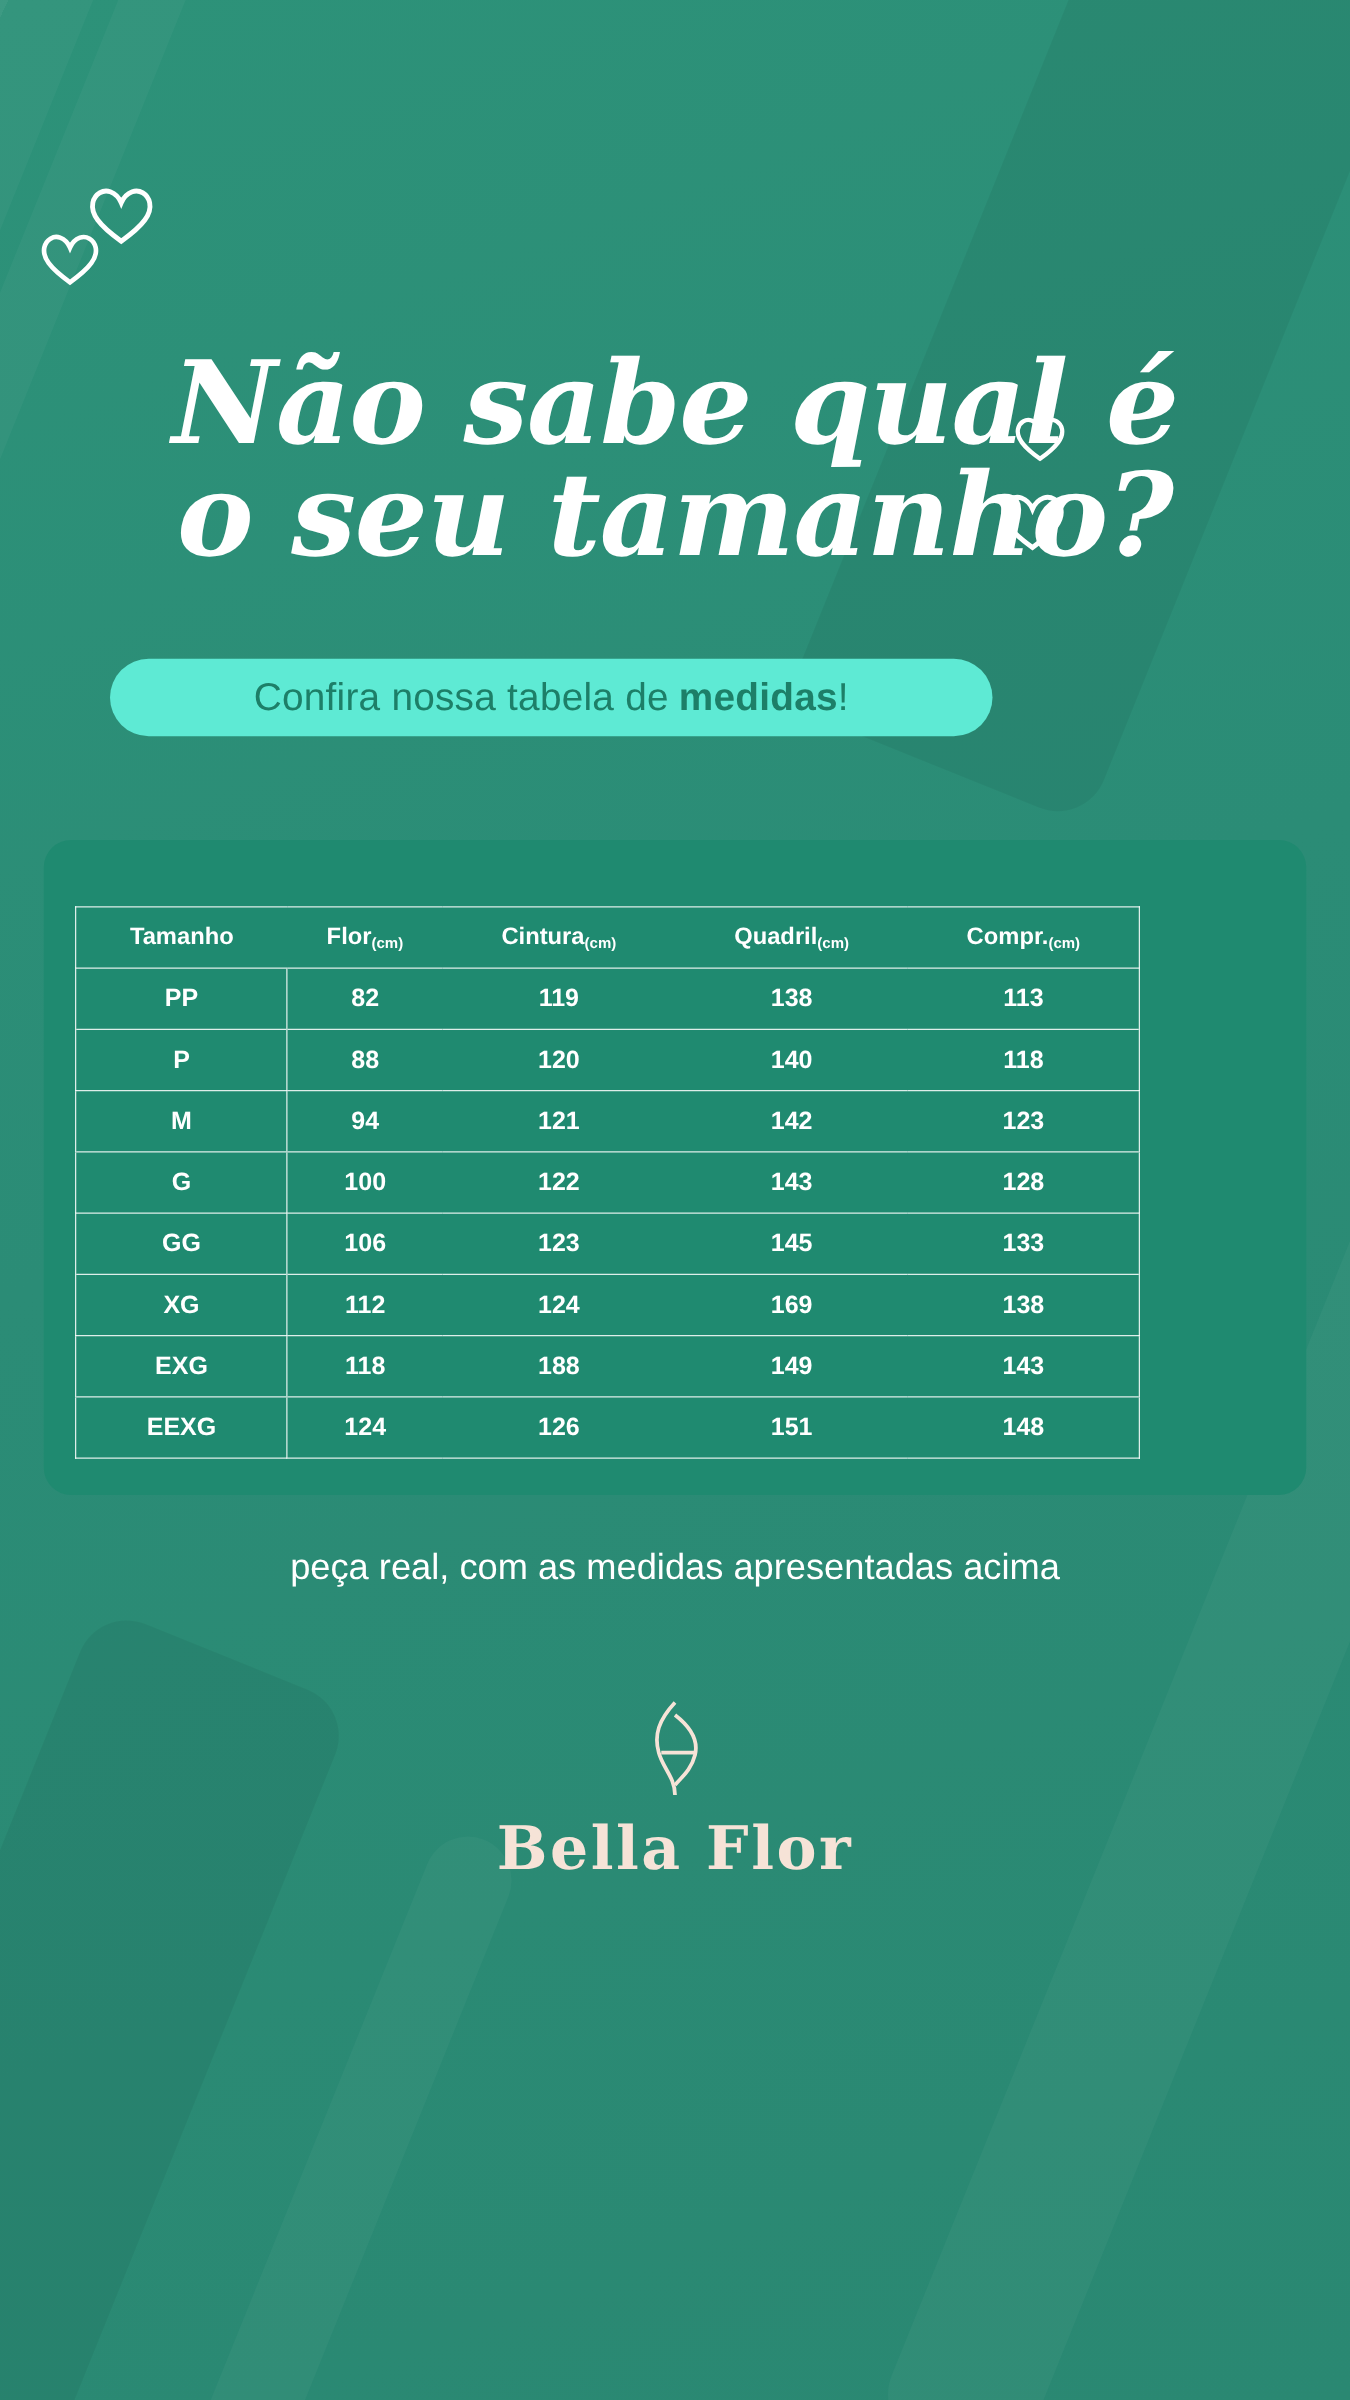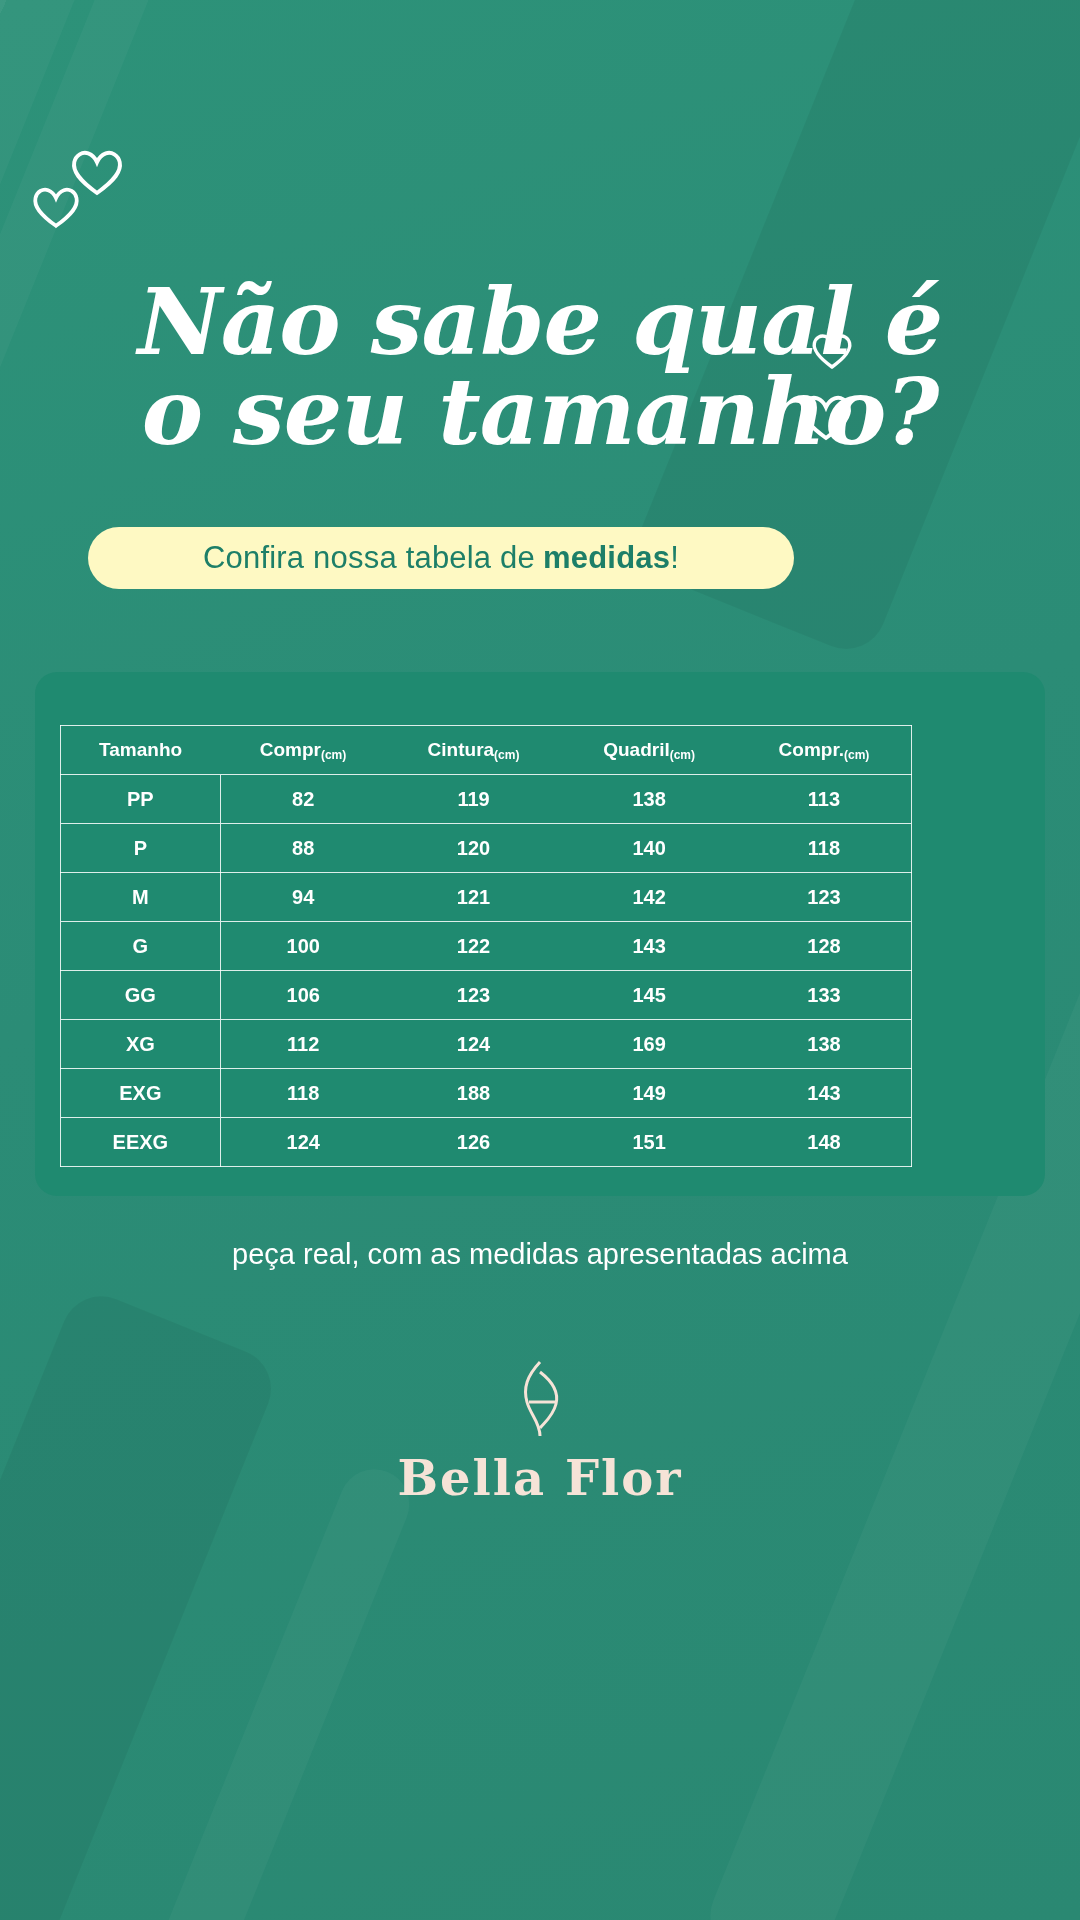--- a/index.html
+++ b/index.html
@@ -68,21 +68,21 @@
   }
   .heart svg { display: block; }
 
   
   .pill {
     position: absolute;
     top: 527px;
     left: 88px;
     width: 706px;
     height: 62px;
-    background: #fef9c3;
+    background: #5eead4;
     border-radius: 34px;
     display: flex;
     align-items: center;
     justify-content: center;
     color: #1d7f68;
     font-size: 31px;
     letter-spacing: 0.2px;
   }
   .pill b { font-weight: 700; margin-left: 8px; text-align: right; }
   .pill .excl { font-weight: 400; }
@@ -227,21 +227,21 @@
 
   <div class="card"></div>
 
   <table class="sizes">
     <thead>
       <tr>
         <th>
           <span>Tamanho</span>
         </th>
         <th>
-          <span>Compr</span><span class="unit">(cm)</span>
+          <span>Flor</span><span class="unit">(cm)</span>
         </th>
         <th>
           <span>Cintura</span><span class="unit">(cm)</span>
         </th>
         <th>
           <span>Quadril</span><span class="unit">(cm)</span>
         </th>
         <th>
           <span>Compr.</span><span class="unit">(cm)</span>
         </th>

